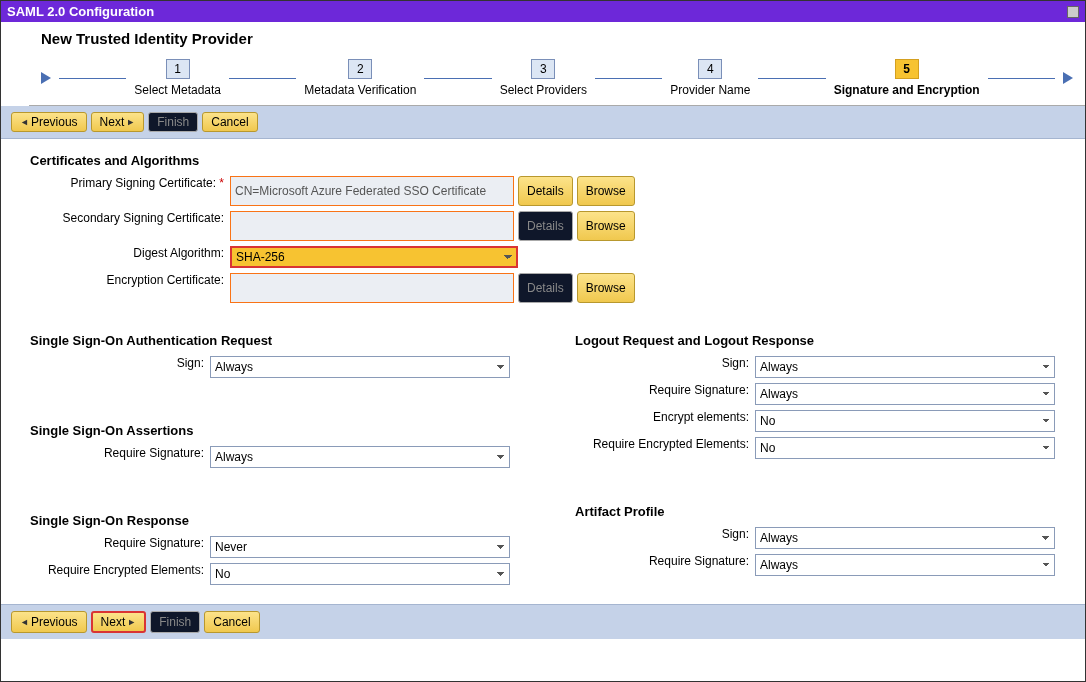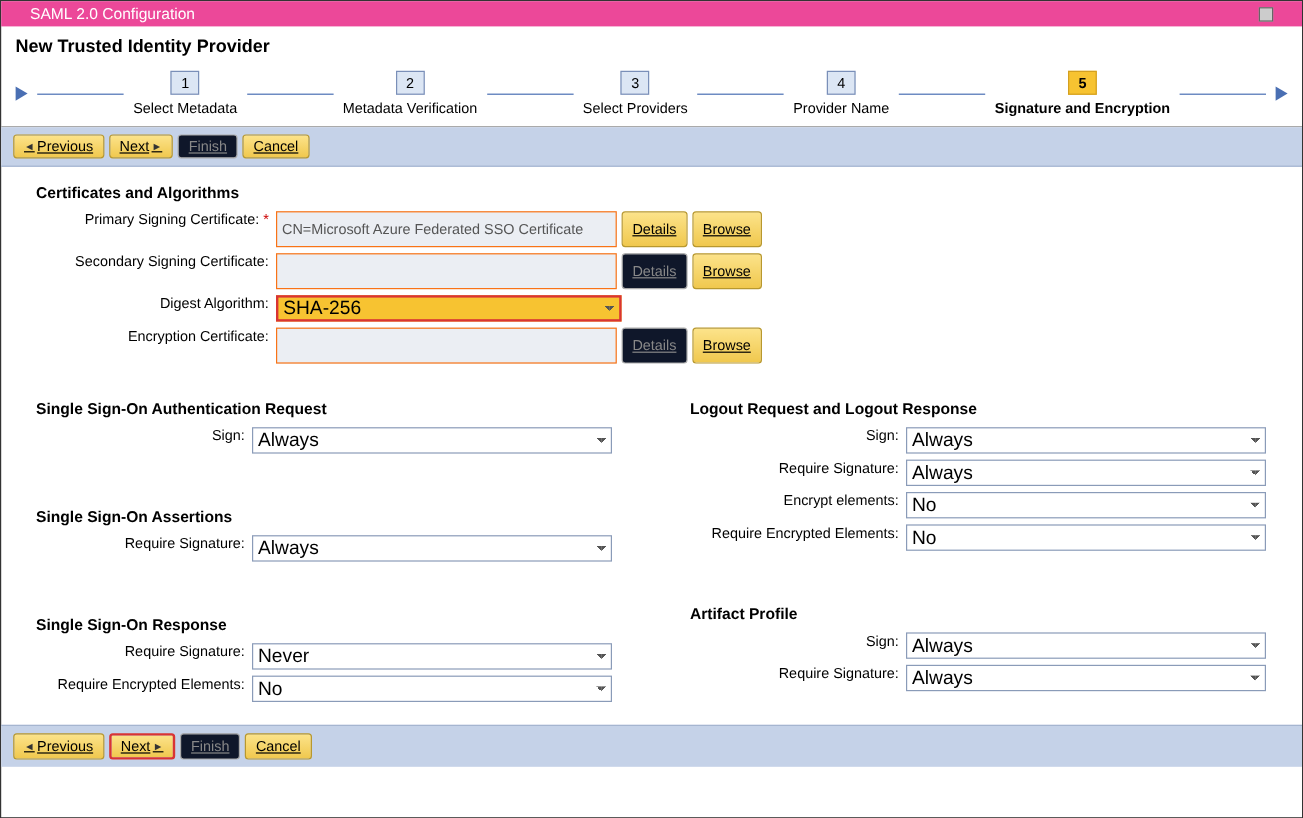--- a/index.html
+++ b/index.html
@@ -1,45 +1,45 @@
 <!DOCTYPE html>
 <html><head>
 <meta charset="utf-8">
 <style>
 * { box-sizing: border-box; margin: 0; padding: 0; }
 body { font-family: Arial, sans-serif; font-size: 12px; color: #000; background: #fff; }
 .window { width: 1086px; height: 682px; border: 1px solid #333; background: #fff; }
-.title-bar { background: #ec4899; color: #fff; padding: 3px 24px; font-weight: normal; font-size: 13px; display: flex; justify-content: space-between; align-items: center; }
+.title-bar { background: #6d28d9; color: #fff; padding: 3px 6px; font-weight: bold; font-size: 13px; display: flex; justify-content: space-between; align-items: center; }
 .title-bar-icon { width: 12px; height: 12px; background: #ccc; border: 1px solid #666; }
-.header-section { border-bottom: 1px solid #aaa; }
+.header-section { border-bottom: 1px solid #aaa; margin-left: 28px; }
 .page-title { font-weight: bold; font-size: 15px; padding: 8px 12px; }
 .wizard { display: flex; align-items: center; padding: 4px 12px 8px; gap: 0; }
 .wiz-arrow { width: 0; height: 0; border-top: 6px solid transparent; border-bottom: 6px solid transparent; border-left: 10px solid #4a6fb3; margin-right: 8px; }
 .wiz-arrow-end { border-left-color: #4a6fb3; margin-left: 8px; margin-right: 0; }
 .wiz-line { flex: 1; height: 1px; background: #4a6fb3; }
 .wiz-step { display: flex; flex-direction: column; align-items: center; padding: 0 8px; }
 .wiz-num { width: 24px; height: 20px; border: 1px solid #7a8fb8; background: #dce6f4; display: flex; align-items: center; justify-content: center; font-size: 12px; margin-bottom: 4px; }
 .wiz-num.active { background: #f7c331; border-color: #d4a020; font-weight: bold; }
 .wiz-label { font-size: 12px; white-space: nowrap; }
 .wiz-label.active { font-weight: bold; text-align: center; }
 .toolbar { background: #c5d2e8; padding: 6px 10px; display: flex; gap: 4px; border-bottom: 1px solid #a5b5d0; }
 .toolbar.bottom { border-top: 1px solid #a5b5d0; border-bottom: none; }
-.btn { background: linear-gradient(#fce38a, #f0c84e); border: 1px solid #b8982e; border-radius: 3px; padding: 2px 8px; font-size: 12px; cursor: pointer; display: inline-flex; align-items: center; gap: 2px; text-decoration: underline; }
+.btn { background: linear-gradient(#fce38a, #f0c84e); border: 1px solid #b8982e; border-radius: 3px; padding: 2px 8px; font-size: 12px; cursor: pointer; display: inline-flex; align-items: center; gap: 2px; }
 .btn.disabled { background: #0f172a; border-color: #aaa; color: #888; cursor: default; }
 .btn-arrow-l::before { content: "◄"; font-size: 9px; color: #333; }
 .btn-arrow-r::after { content: "►"; font-size: 9px; color: #333; }
 .highlight-btn { border: 2px solid #d93434 !important; }
 .content { padding: 14px 29px; }
 .section-title { font-weight: bold; font-size: 13px; margin-bottom: 8px; }
 .form-row { display: flex; margin-bottom: 5px; }
 .form-label { text-align: right; padding-right: 6px; font-size: 12px; white-space: nowrap; }
 .req { color: #c00; }
 .field-input { height: 30px; border: 1px solid #f97316; background: #ebeef3; padding: 0 4px; font-size: 12px; color: #555; }
 .field-input.ro { background: #ebeef3; }
-.select { height: 22px; border: 1px solid #8a9bb8; background: #fff; padding: 0 18px 0 4px; font-size: 16px; appearance: none; background-image: linear-gradient(45deg, transparent 50%, #555 50%), linear-gradient(135deg, #555 50%, transparent 50%); background-position: right 8px center, right 4px center; background-size: 4px 4px, 4px 4px; background-repeat: no-repeat; }
+.select { height: 22px; border: 1px solid #8a9bb8; background: #fff; padding: 0 18px 0 4px; font-size: 12px; appearance: none; background-image: linear-gradient(45deg, transparent 50%, #555 50%), linear-gradient(135deg, #555 50%, transparent 50%); background-position: right 8px center, right 4px center; background-size: 4px 4px, 4px 4px; background-repeat: no-repeat; }
 .select.highlight { border: 2px solid #d93434; background-color: #f7c331; }
 .two-col { display: flex; gap: 64px; margin-top: 30px; }
 .col { flex: 1; }
 .col .form-label { width: 180px; }
 .cert-row .form-label { width: 200px; }
 </style>
 </head>
 <body>
 
 <div class="window">

